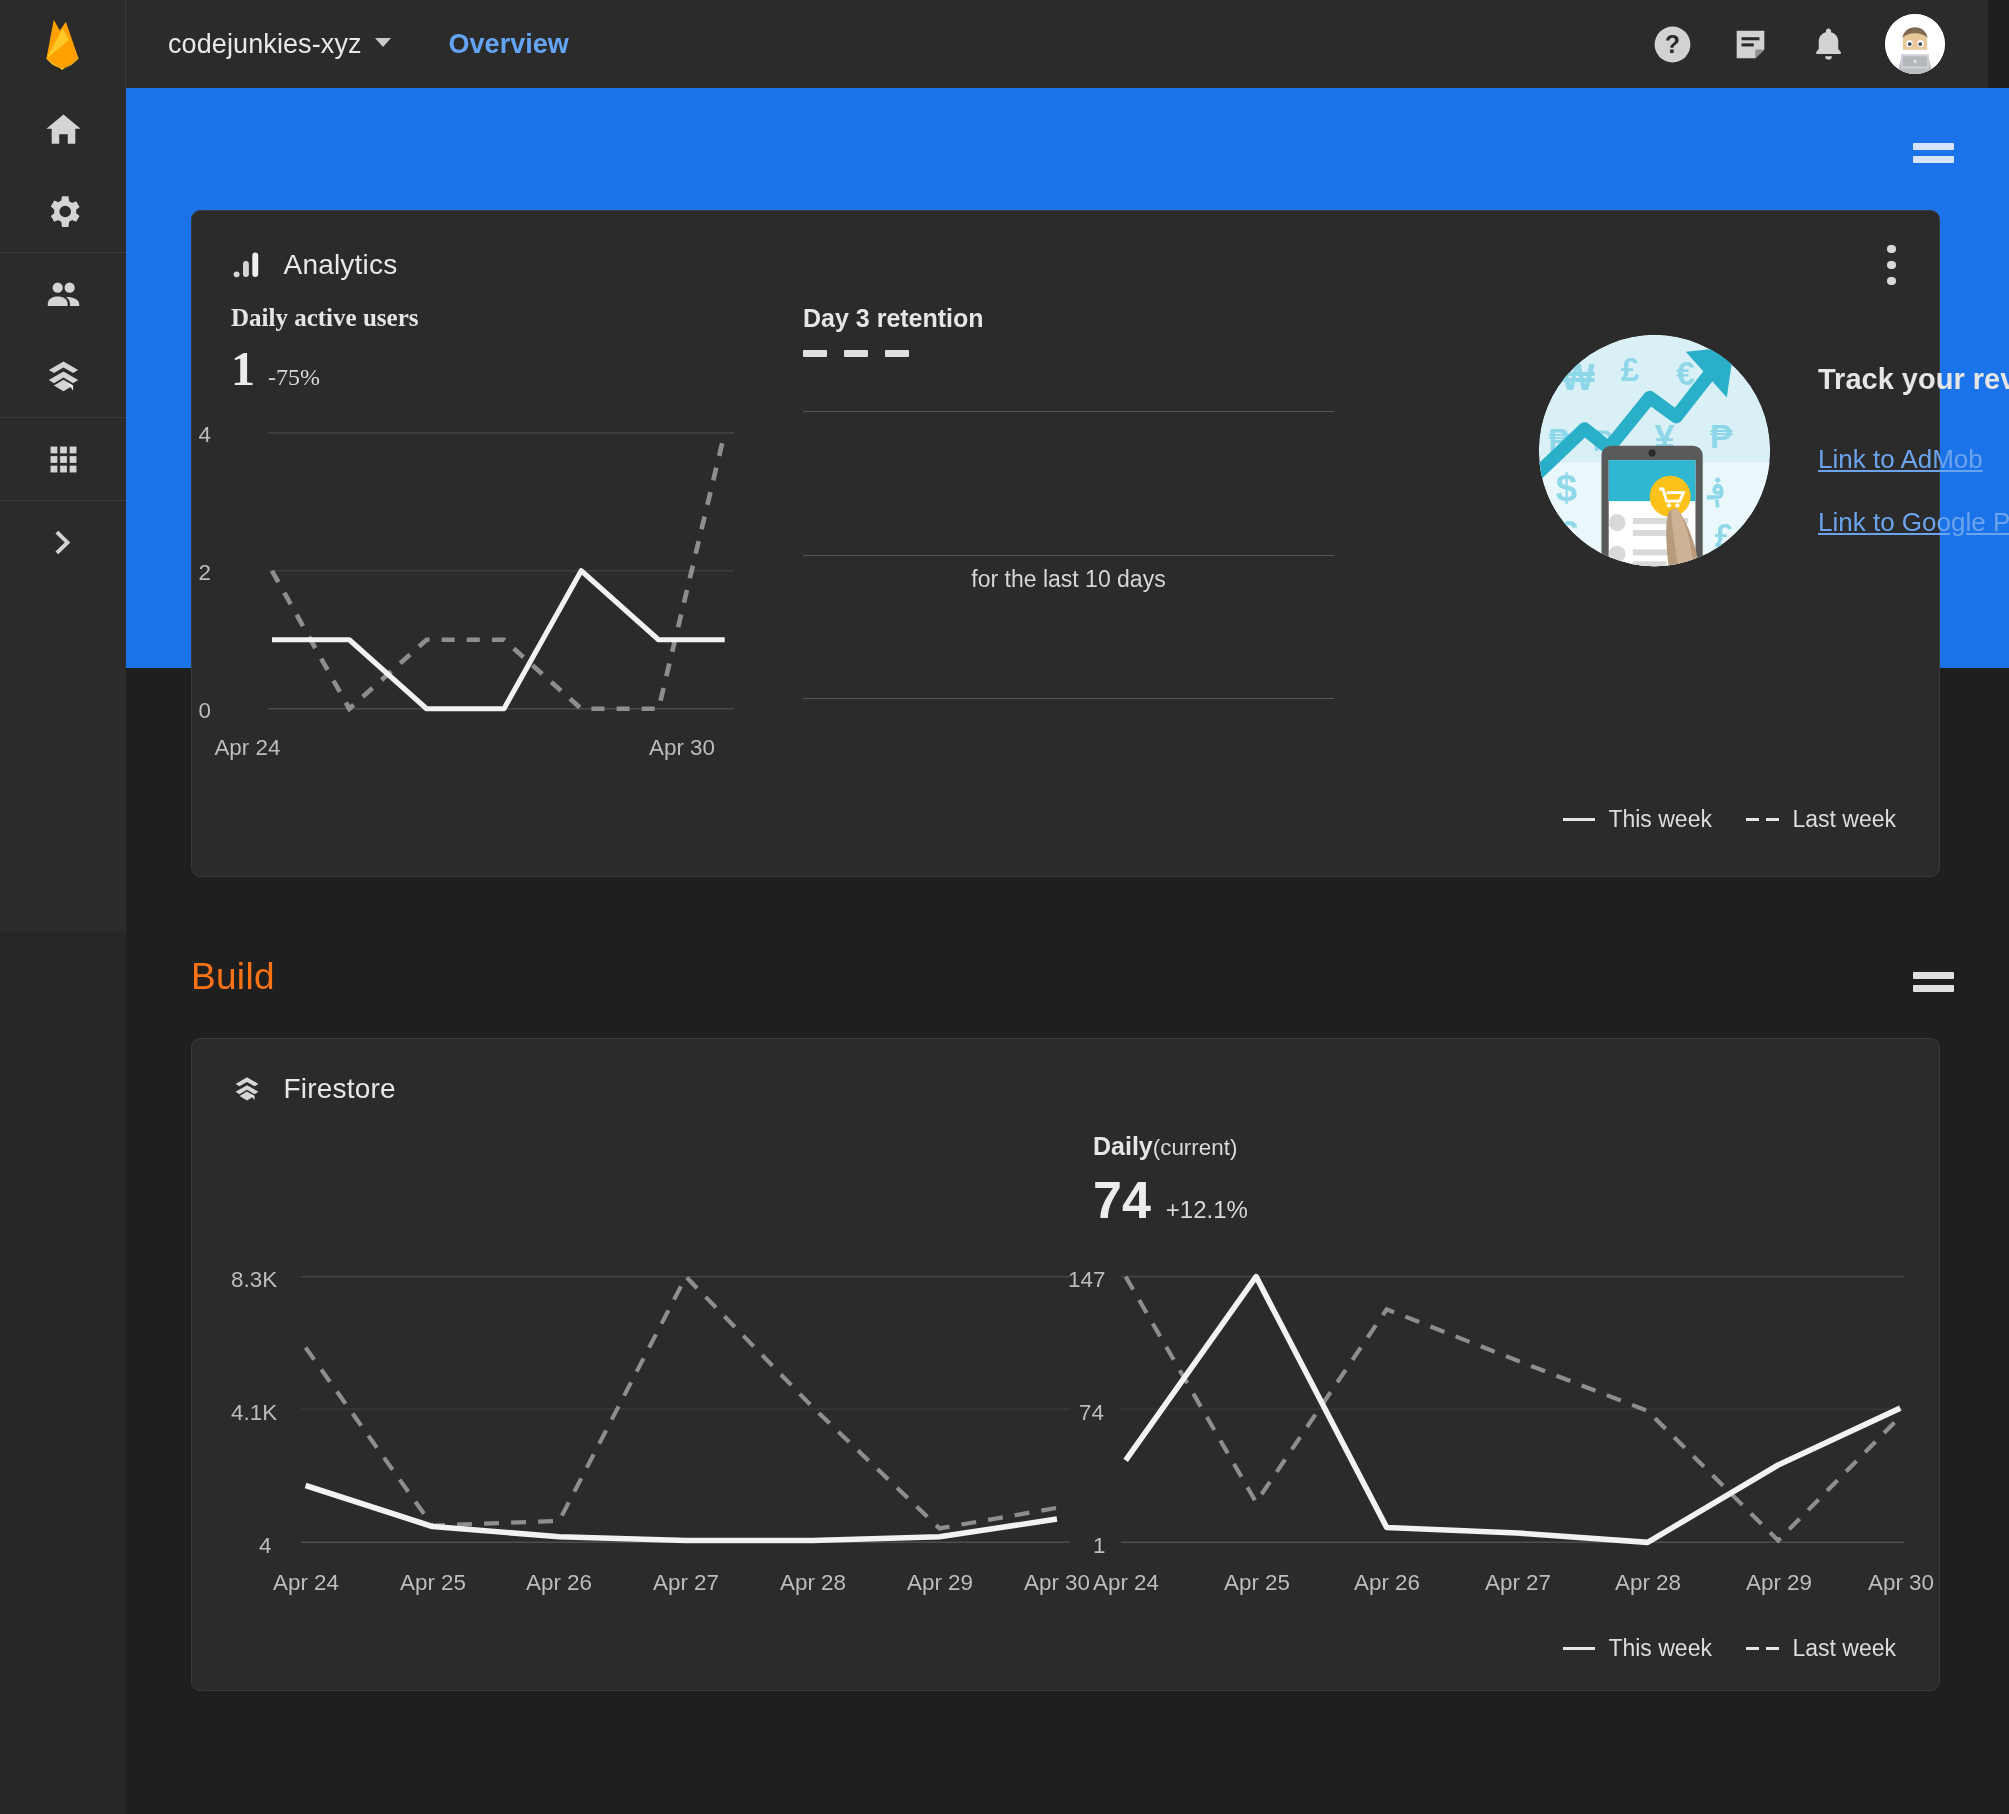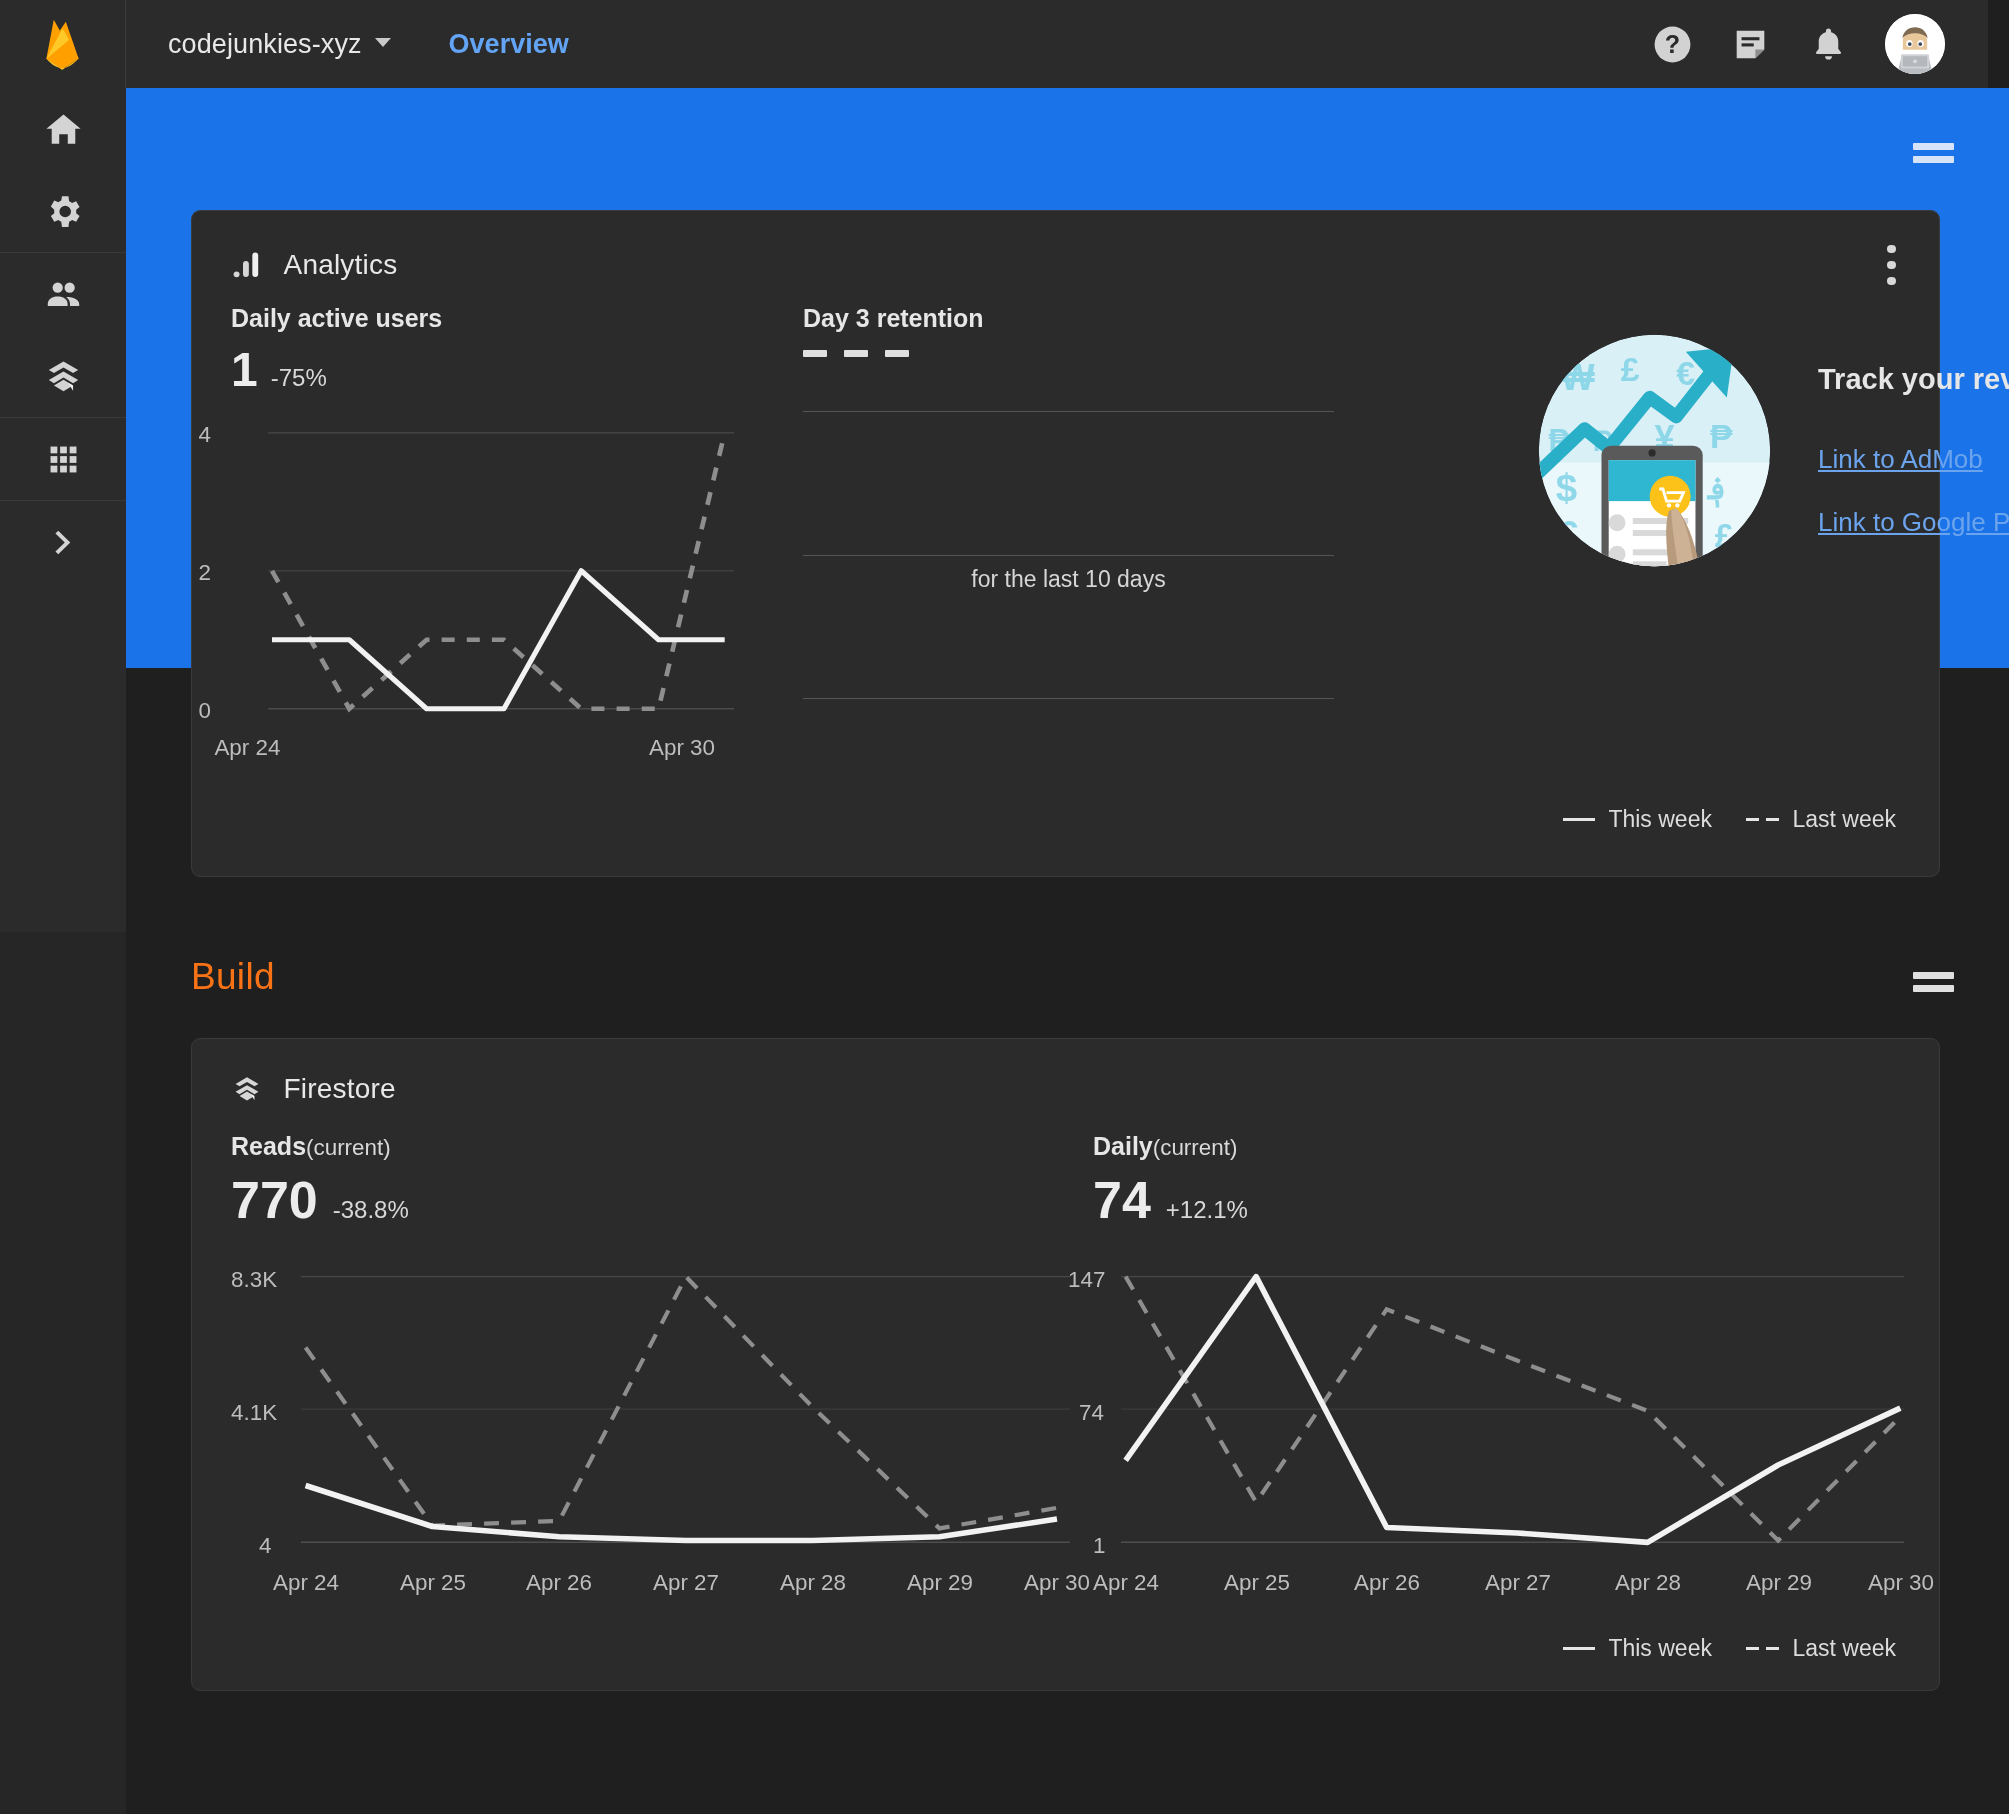--- a/index.html
+++ b/index.html
@@ -167,21 +167,21 @@
     font-weight: bold;
     line-height: 1;
   }
   .metric-delta {
     color: #d8d8d8;
     font-size: 24px;
     margin-left: 13px;
   }
 
   .panel { position: absolute; }
-  #dau-panel { left: 39px; top: 93px; width: 503px; }
+  #dau-panel { left: 39px; top: 93px; width: 503px; font-family: Liberation Serif, serif; }
   #retention-panel { left: 611px; top: 93px; width: 531px; }
   #promo-panel { left: 1342px; top: 119px; width: 373px; }
   #dau-chart { position: absolute; left: 39px; top: 205px; width: 503px; height: 317px; }
   .axis-label {
     position: absolute;
     color: #bdbdbd;
     font-size: 22.4px;
     font-family: "Liberation Sans", sans-serif;
   }
 
@@ -546,29 +546,20 @@
         <svg width="32" height="32" viewBox="0 0 24 24">
           <path d="M12 3.2 L20.6 8.2 L17.6 10 L12 6.7 L6.4 10 L3.4 8.2 Z" fill="#d6d6d6"></path>
           <path d="M12 9.1 L20.6 14.1 L17.6 15.9 L12 12.6 L6.4 15.9 L3.4 14.1 Z" fill="#d6d6d6"></path>
           <path d="M6.4 17.2 L12 13.9 L17.6 17.2 L12 20.6 Z" fill="#d6d6d6"></path>
           <path d="M14.6 15.6 L17.6 17.3 L17.6 20.4 Z" fill="#f2f2f2"></path>
         </svg>
       </span>
       <span class="card-title">Firestore</span>
     </div>
 
-    <div class="fs-metric" id="reads-metric">
-      <div class="fs-metric-label">
-        <span>Reads</span><span class="sub">(current)</span>
-      </div>
-      <div class="metric-value-row">
-        <span class="fs-value">770</span>
-        <span class="fs-delta">-38.8%</span>
-      </div>
-    </div>
 
     <div class="fs-metric" id="writes-metric">
       <div class="fs-metric-label">
         <span>Daily</span><span class="sub">(current)</span>
       </div>
       <div class="metric-value-row">
         <span class="fs-value">74</span>
         <span class="fs-delta">+12.1%</span>
       </div>
     </div>

